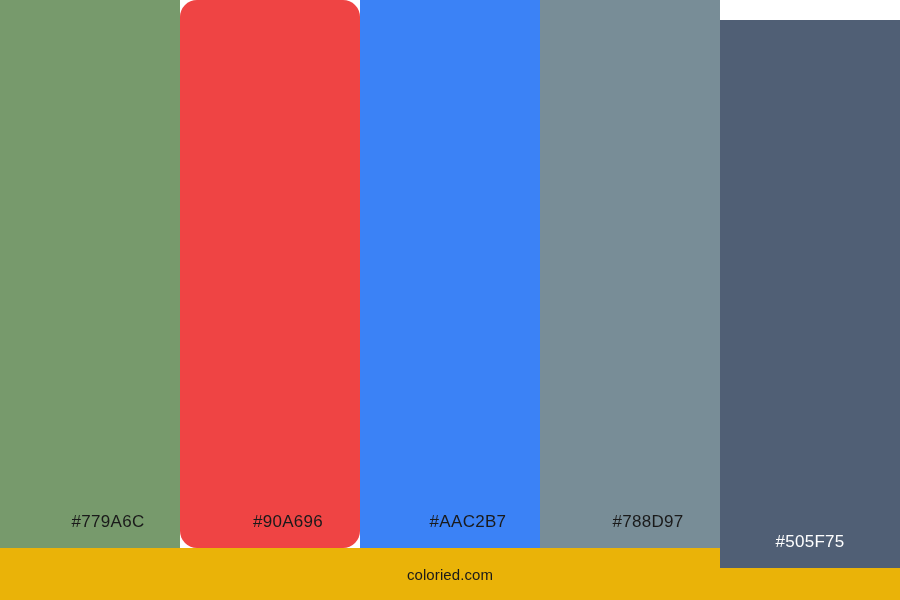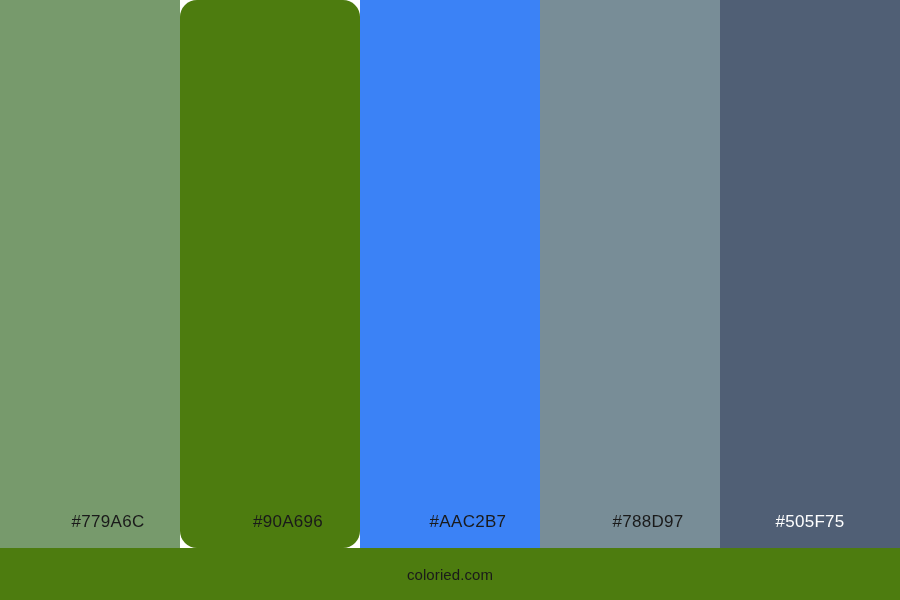--- a/index.html
+++ b/index.html
@@ -79,35 +79,35 @@
 <body>
 
 <div id="palette-page">
 
   <div id="swatch-strip">
 
     <div class="swatch" style="background-color: rgb(119, 154, 108);">
       <span class="swatch-label dark-text" style="color: rgb(26, 26, 26);">#779A6C</span>
     </div>
 
-    <div class="swatch" style="background-color: #4d7c0f; border-radius: 17px;">
+    <div class="swatch" style="background-color: #ef4444; border-radius: 17px;">
       <span class="swatch-label dark-text" style="color: rgb(26, 26, 26);">#90A696</span>
     </div>
 
     <div class="swatch" style="background-color: #3b82f6;">
       <span class="swatch-label dark-text" style="color: rgb(26, 26, 26);">#AAC2B7</span>
     </div>
 
     <div class="swatch" style="background-color: rgb(120, 141, 151); justify-content: flex-end;">
       <span class="swatch-label dark-text" style="color: rgb(26, 26, 26);">#788D97</span>
     </div>
 
-    <div class="swatch" style="background-color: rgb(80, 95, 117);">
+    <div class="swatch" style="background-color: rgb(80, 95, 117); margin-top: 20px;">
       <span class="swatch-label light-text" style="color: rgb(255, 255, 255);">#505F75</span>
     </div>
 
   </div>
 
-  <div id="footer-bar" style="background-color: #4d7c0f; text-align: center;">
+  <div id="footer-bar" style="background-color: #eab308; text-align: center;">
     <span id="site-credit" style="color: rgb(26, 26, 26);">coloried.com</span>
   </div>
 
 </div>
 
 </body></html>

